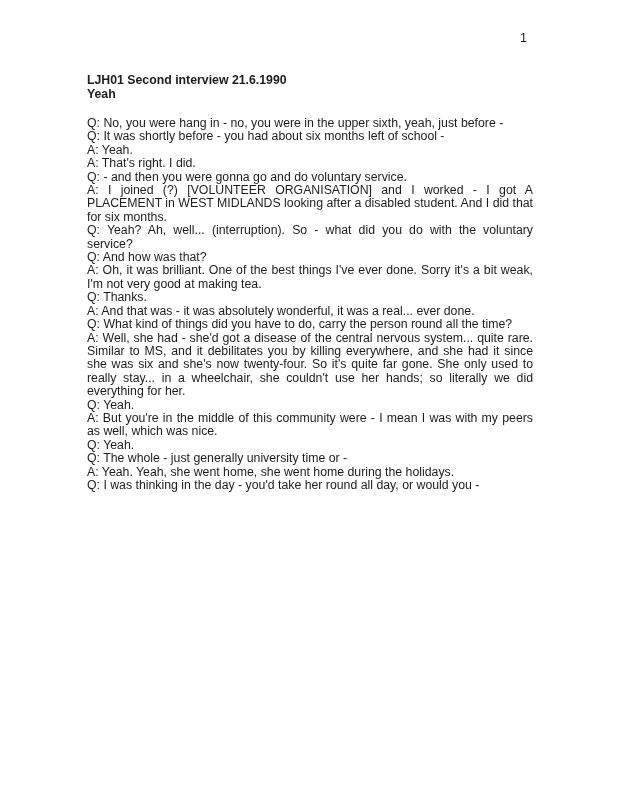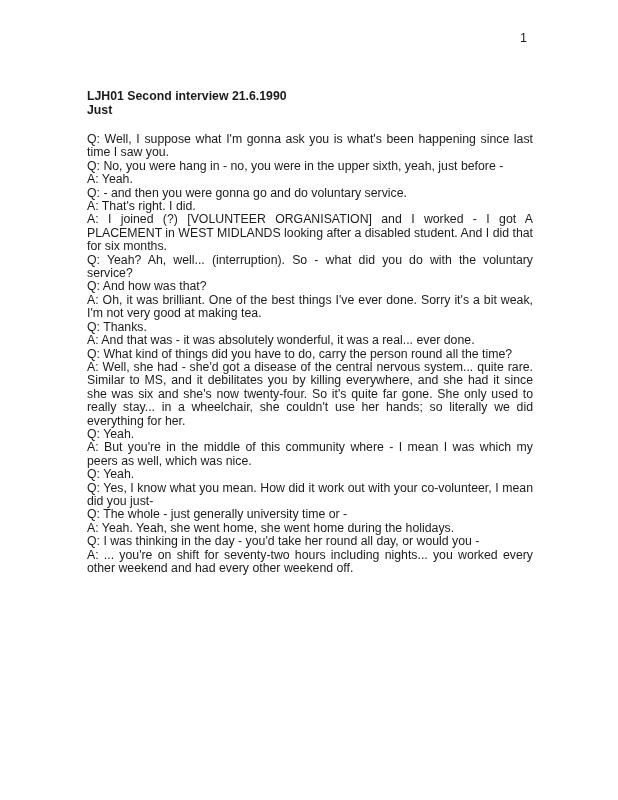--- a/index.html
+++ b/index.html
@@ -31,58 +31,58 @@
     left: 87px;
     width: 446px;
     font-size: 12.3px;
     line-height: 13.4px;
     text-align: justify;
   }
   .doc-header {
     font-weight: bold;
     text-align: left;
     line-height: 14px;
-    margin: 16px 0 16px 0;
+    margin: 0 0 16px 0;
   }
   .doc-header div {
     margin: 0;
   }
   .transcript p {
     margin: 0;
     padding: 0;
   }
 </style>
 </head>
 <body>
 
 <div class="page">
 
   <div class="page-number">1</div>
 
   <div class="content">
 
     <div class="doc-header">
       <div>LJH01 Second interview 21.6.1990</div>
-      <div>Just</div>
+      <div>Yeah</div>
     </div>
 
     <div class="transcript">
 
-        <p>Q: Well, I suppose what I'm gonna ask you is what's been happening since last time I saw you.</p>
 
 
         <p>Q: No, you were hang in - no, you were in the upper sixth, yeah, just before -</p>
 
 
+        <p>Q: It was shortly before - you had about six months left of school -</p>
 
         <p>A: Yeah.</p>
 
+        <p>A: That's right. I did.</p>
+
         <p>Q: - and then you were gonna go and do voluntary service.</p>
-
-        <p>A: That's right. I did.</p>
 
         <p>A: I joined (?) [VOLUNTEER ORGANISATION] and I worked - I got A PLACEMENT in WEST MIDLANDS looking after a disabled student. And I did that for six months.</p>
 
         <p>Q: Yeah? Ah, well... (interruption). So - what did you do with the voluntary service?</p>
 
         <p>Q: And how was that?</p>
 
         <p>A: Oh, it was brilliant. One of the best things I've ever done. Sorry it's a bit weak, I'm not very good at making tea.</p>
 
         <p>Q: Thanks.</p>
@@ -90,31 +90,29 @@
         <p>A: And that was - it was absolutely wonderful, it was a real... ever done.</p>
 
         <p>Q: What kind of things did you have to do, carry the person round all the time?</p>
 
         <p>A: Well, she had - she'd got a disease of the central nervous system... quite rare. Similar to MS, and it debilitates you by killing everywhere, and she had it since she was six and she's now twenty-four. So it's quite far gone. She only used to really stay... in a wheelchair, she couldn't use her hands; so literally we did everything for her.</p>
 
 
 
         <p>Q: Yeah.</p>
 
-        <p>A: But you're in the middle of this community where - I mean I was which my peers as well, which was nice.</p>
+        <p>A: But you're in the middle of this community were - I mean I was with my peers as well, which was nice.</p>
 
         <p>Q: Yeah.</p>
 
 
-        <p>Q: Yes, I know what you mean. How did it work out with your co-volunteer, I mean did you just-</p>
 
 
         <p>Q: The whole - just generally university time or -</p>
 
         <p>A: Yeah. Yeah, she went home, she went home during the holidays.</p>
 
         <p>Q: I was thinking in the day - you'd take her round all day, or would you -</p>
 
-        <p>A: ... you're on shift for seventy-two hours including nights... you worked every other weekend and had every other weekend off.</p>
       </div>
 
   </div>
 </div>
 
 </body></html>

